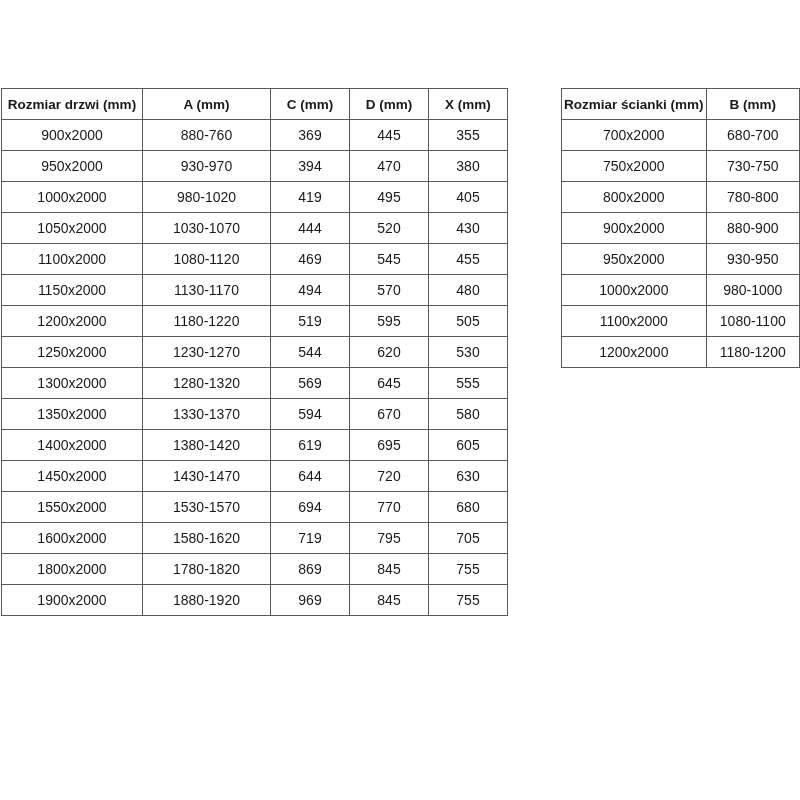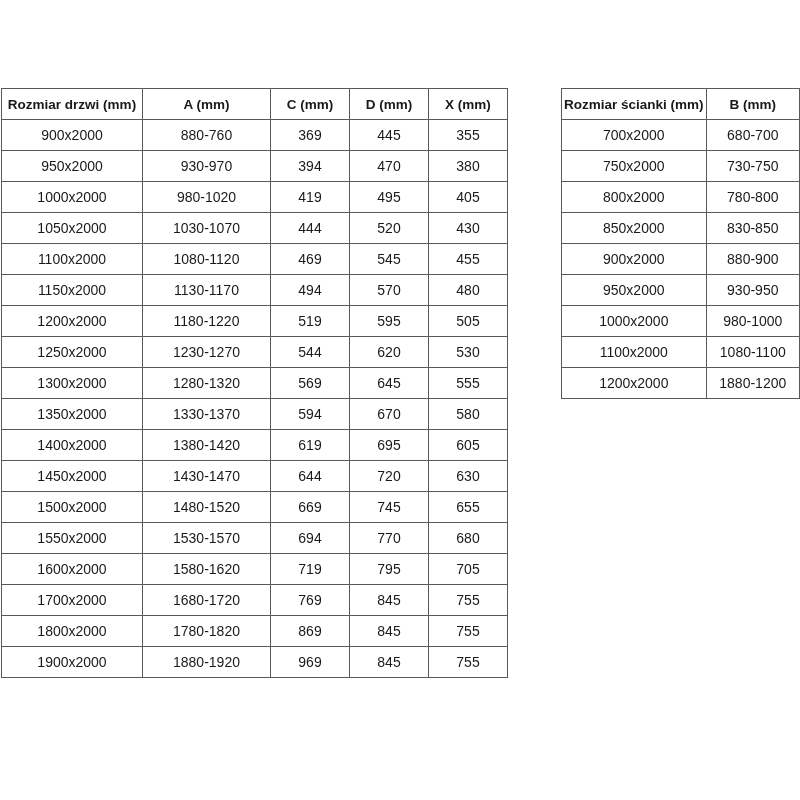--- a/index.html
+++ b/index.html
@@ -135,48 +135,34 @@
           <td>605</td>
         </tr>
         <tr>
           <td>1450x2000</td>
           <td>1430-1470</td>
           <td>644</td>
           <td>720</td>
           <td>630</td>
         </tr>
         <tr>
-          <td>1500x2000</td>
-          <td>1480-1520</td>
-          <td>669</td>
-          <td>745</td>
-          <td>655</td>
-        </tr>
-        <tr>
           <td>1550x2000</td>
           <td>1530-1570</td>
           <td>694</td>
           <td>770</td>
           <td>680</td>
         </tr>
         <tr>
           <td>1600x2000</td>
           <td>1580-1620</td>
           <td>719</td>
           <td>795</td>
           <td>705</td>
         </tr>
         <tr>
-          <td>1700x2000</td>
-          <td>1680-1720</td>
-          <td>769</td>
-          <td>845</td>
-          <td>755</td>
-        </tr>
-        <tr>
           <td>1800x2000</td>
           <td>1780-1820</td>
           <td>869</td>
           <td>845</td>
           <td>755</td>
         </tr>
         <tr>
           <td>1900x2000</td>
           <td>1880-1920</td>
           <td>969</td>
@@ -199,38 +185,34 @@
         </tr>
         <tr>
           <td>750x2000</td>
           <td>730-750</td>
         </tr>
         <tr>
           <td>800x2000</td>
           <td>780-800</td>
         </tr>
         <tr>
-          <td>850x2000</td>
-          <td>830-850</td>
-        </tr>
-        <tr>
           <td>900x2000</td>
           <td>880-900</td>
         </tr>
         <tr>
           <td>950x2000</td>
           <td>930-950</td>
         </tr>
         <tr>
           <td>1000x2000</td>
           <td>980-1000</td>
         </tr>
         <tr>
           <td>1100x2000</td>
           <td>1080-1100</td>
         </tr>
         <tr>
           <td>1200x2000</td>
-          <td>1880-1200</td>
+          <td>1180-1200</td>
         </tr>
       </tbody>
     </table>
 </div>
 
 </body></html>

